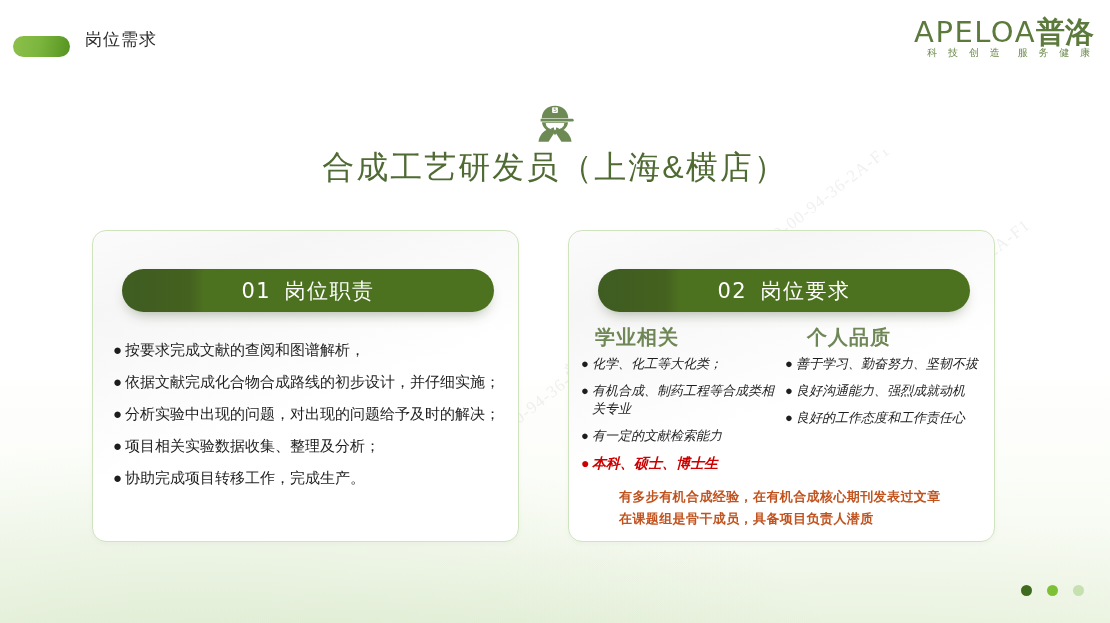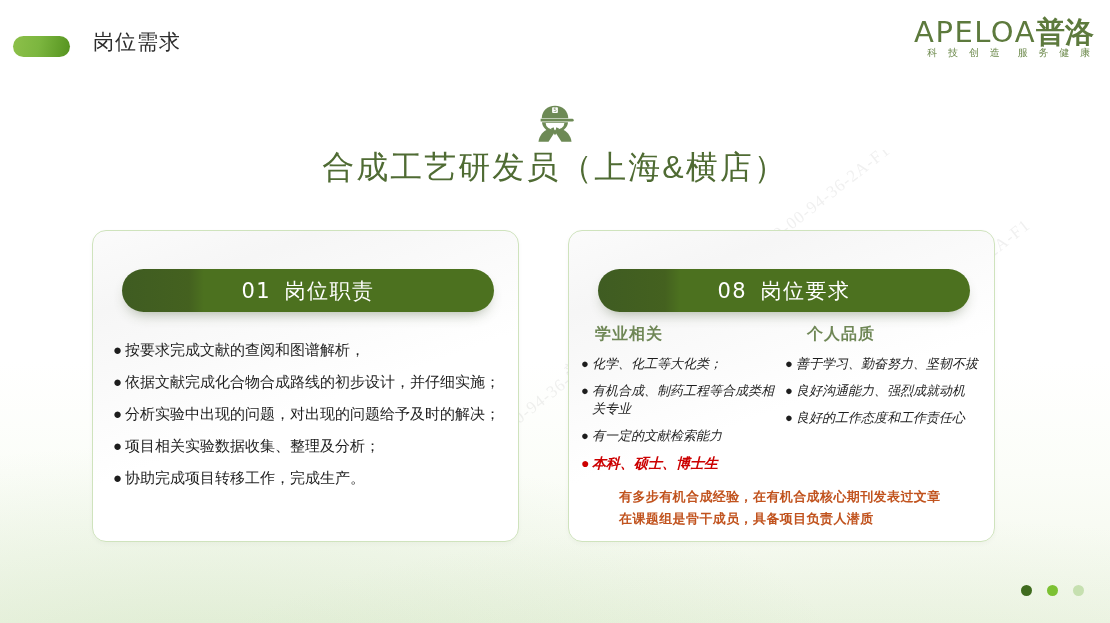--- a/index.html
+++ b/index.html
@@ -55,22 +55,22 @@
   }
   .header-pill {
     position: absolute;
     left: 13px; top: 36px;
     width: 57px; height: 21px;
     border-radius: 11px;
     background: linear-gradient(100deg, #8dc04a 0%, #7cb63f 45%, #55931f 100%);
   }
   .header-title {
     position: absolute;
-    left: 93px; top: 28px;
-    font-size: 21px;
+    left: 85px; top: 28px;
+    font-size: 17px;
     color: #2c2c2c;
     letter-spacing: 1px;
   }
 
   
   .brand {
     position: absolute;
     right: 16px; top: 18px;
     text-align: right;
     line-height: 1;
@@ -161,21 +161,21 @@
   }
   .resp-item .txt { flex: 1 1 auto; }
 
   
   .sub-heads {
     position: absolute;
     top: 93px; left: 26px; right: 22px;
     display: flex;
   }
   .sub-head {
-    font-size: 16px;
+    font-size: 20px;
     font-weight: bold;
     color: #6f8756;
     letter-spacing: 1px;
   }
   .sub-head.a { width: 212px; }
   .sub-head.b { width: 190px; margin-left: 28px; }
 
   .req-cols {
     position: absolute;
     top: 124px; left: 12px; right: 10px;
@@ -305,21 +305,21 @@
       <div class="resp-item">
         <span class="dot">●</span>
         <span class="txt">协助完成项目转移工作，完成生产。</span>
       </div>
     </div>
   </div>
 
   <div class="card card-right">
     <div class="banner">
       <div class="banner-text">
-        <span class="banner-num">08</span>
+        <span class="banner-num">02</span>
         <span>岗位要求</span>
       </div>
     </div>
 
     <div class="sub-heads">
       <div class="sub-head a">学业相关</div>
       <div class="sub-head b">个人品质</div>
     </div>
 
     <div class="req-cols">

